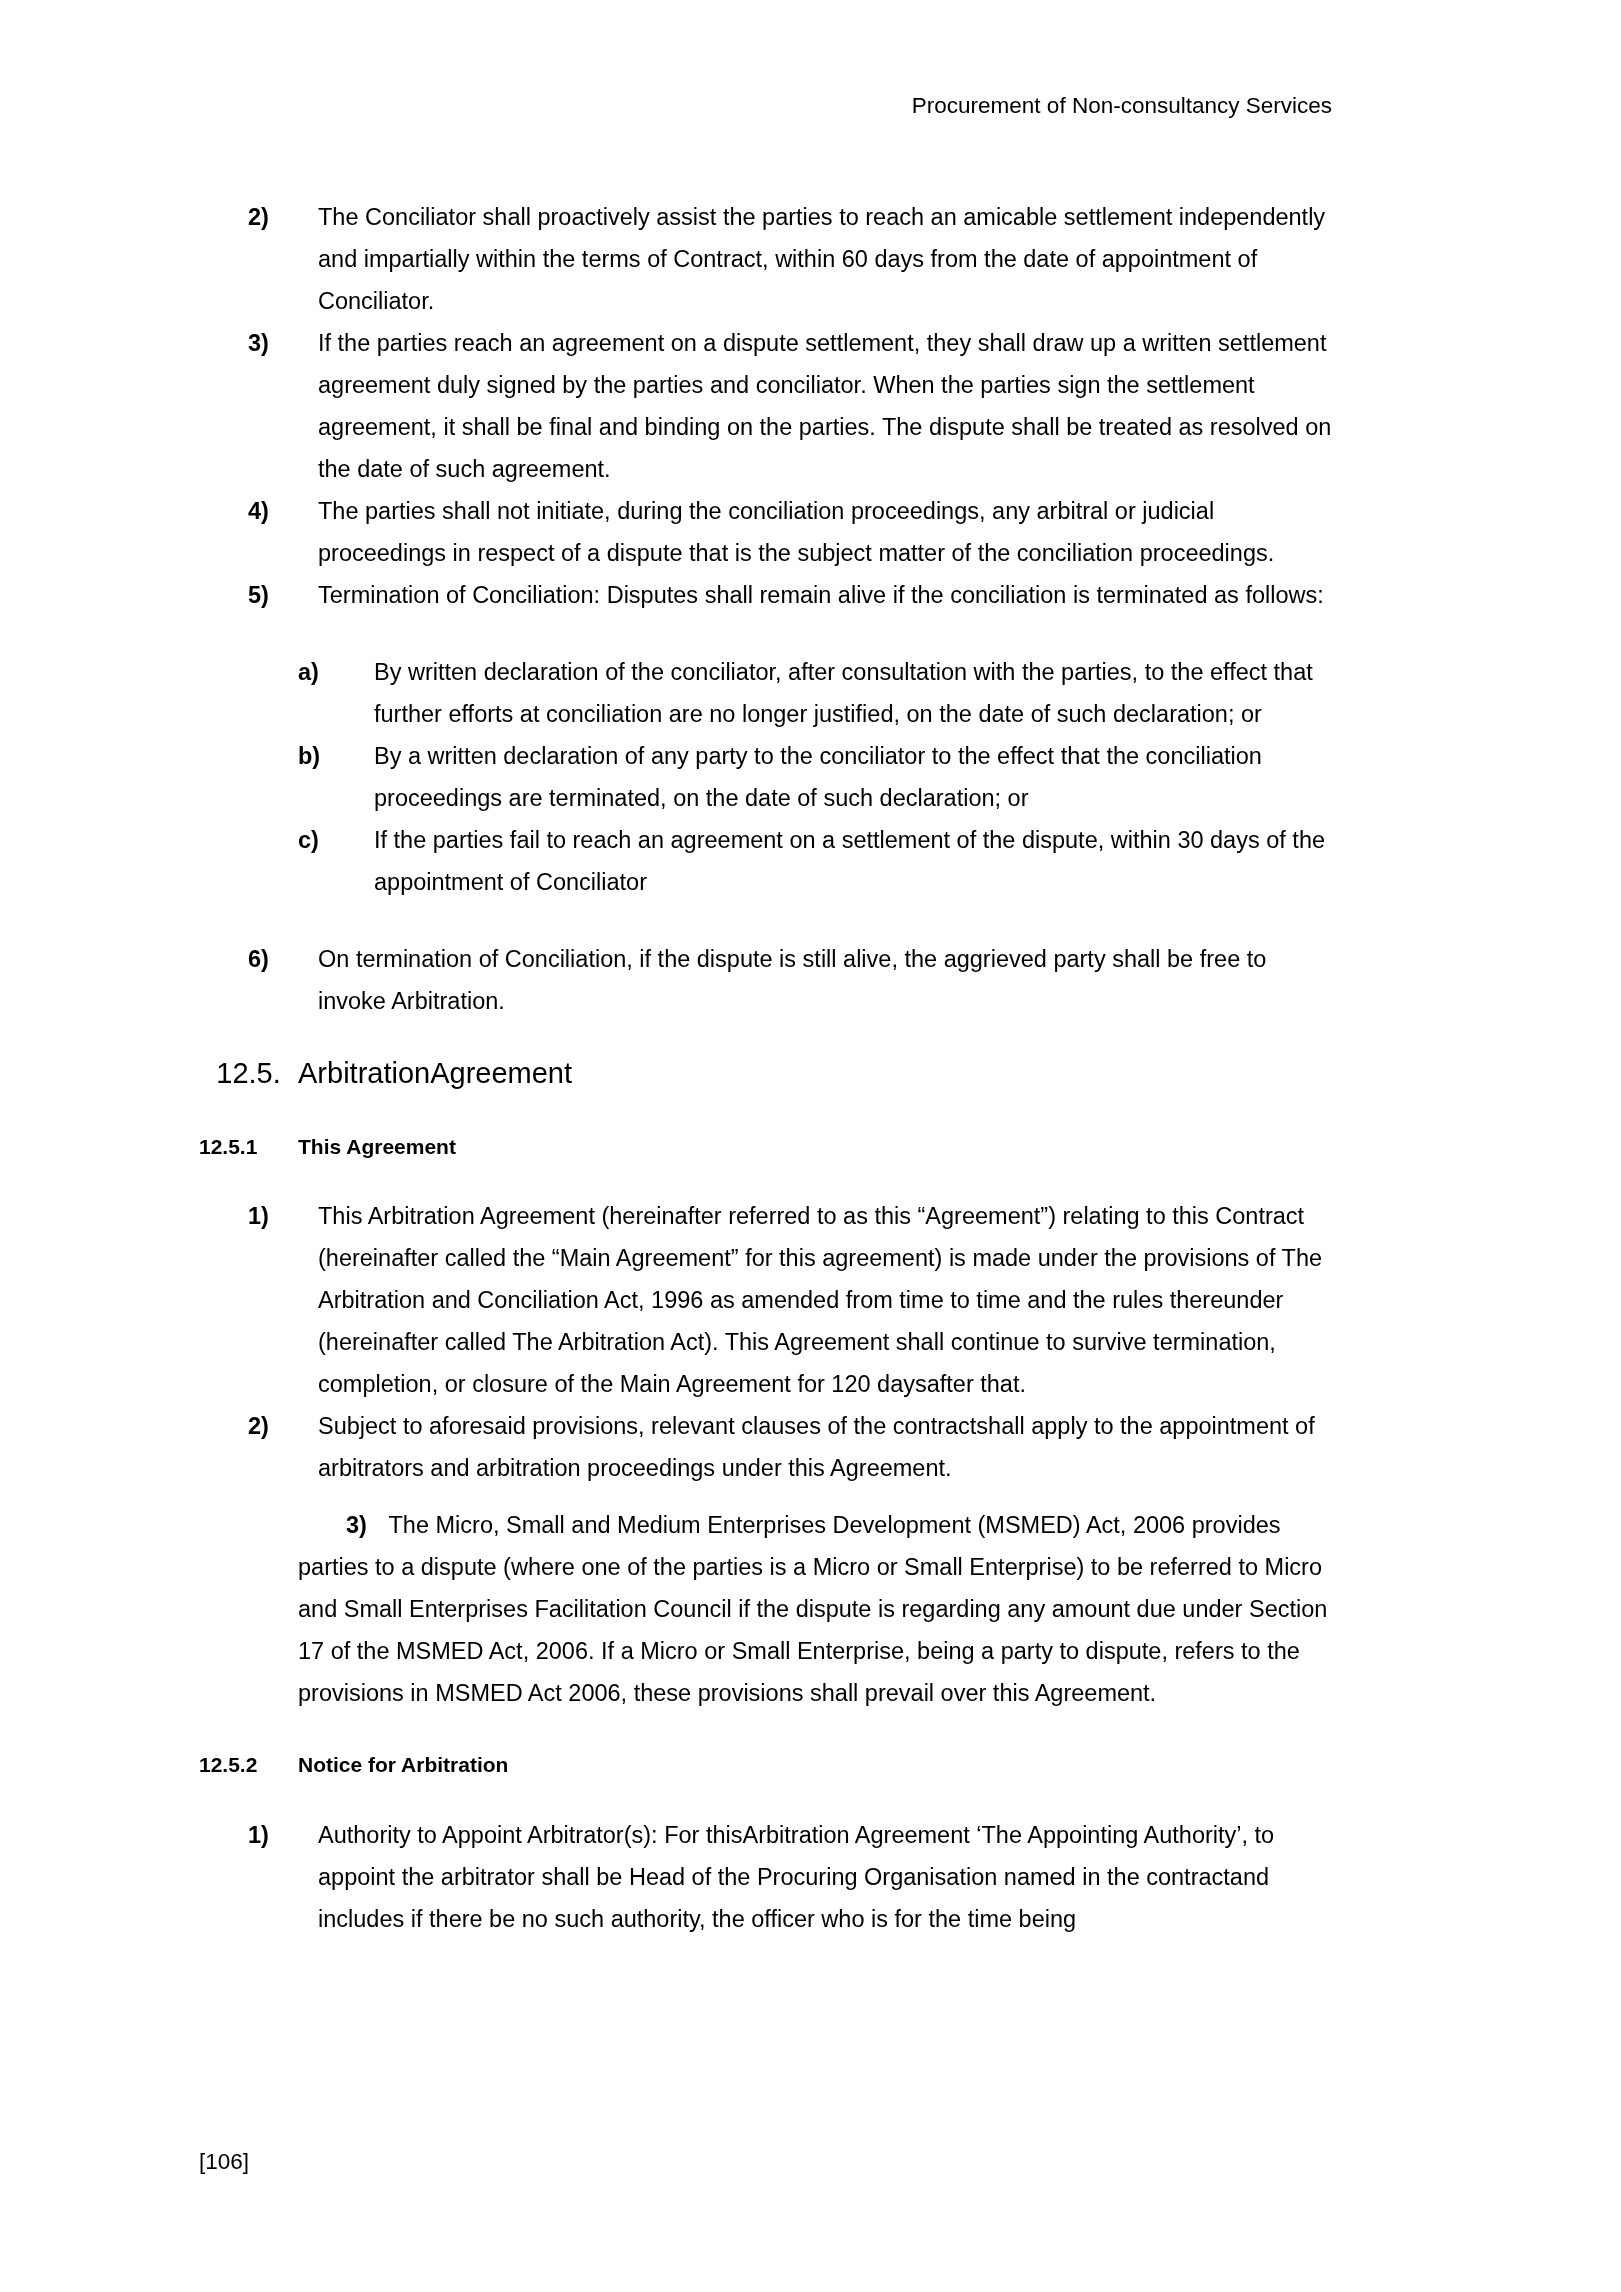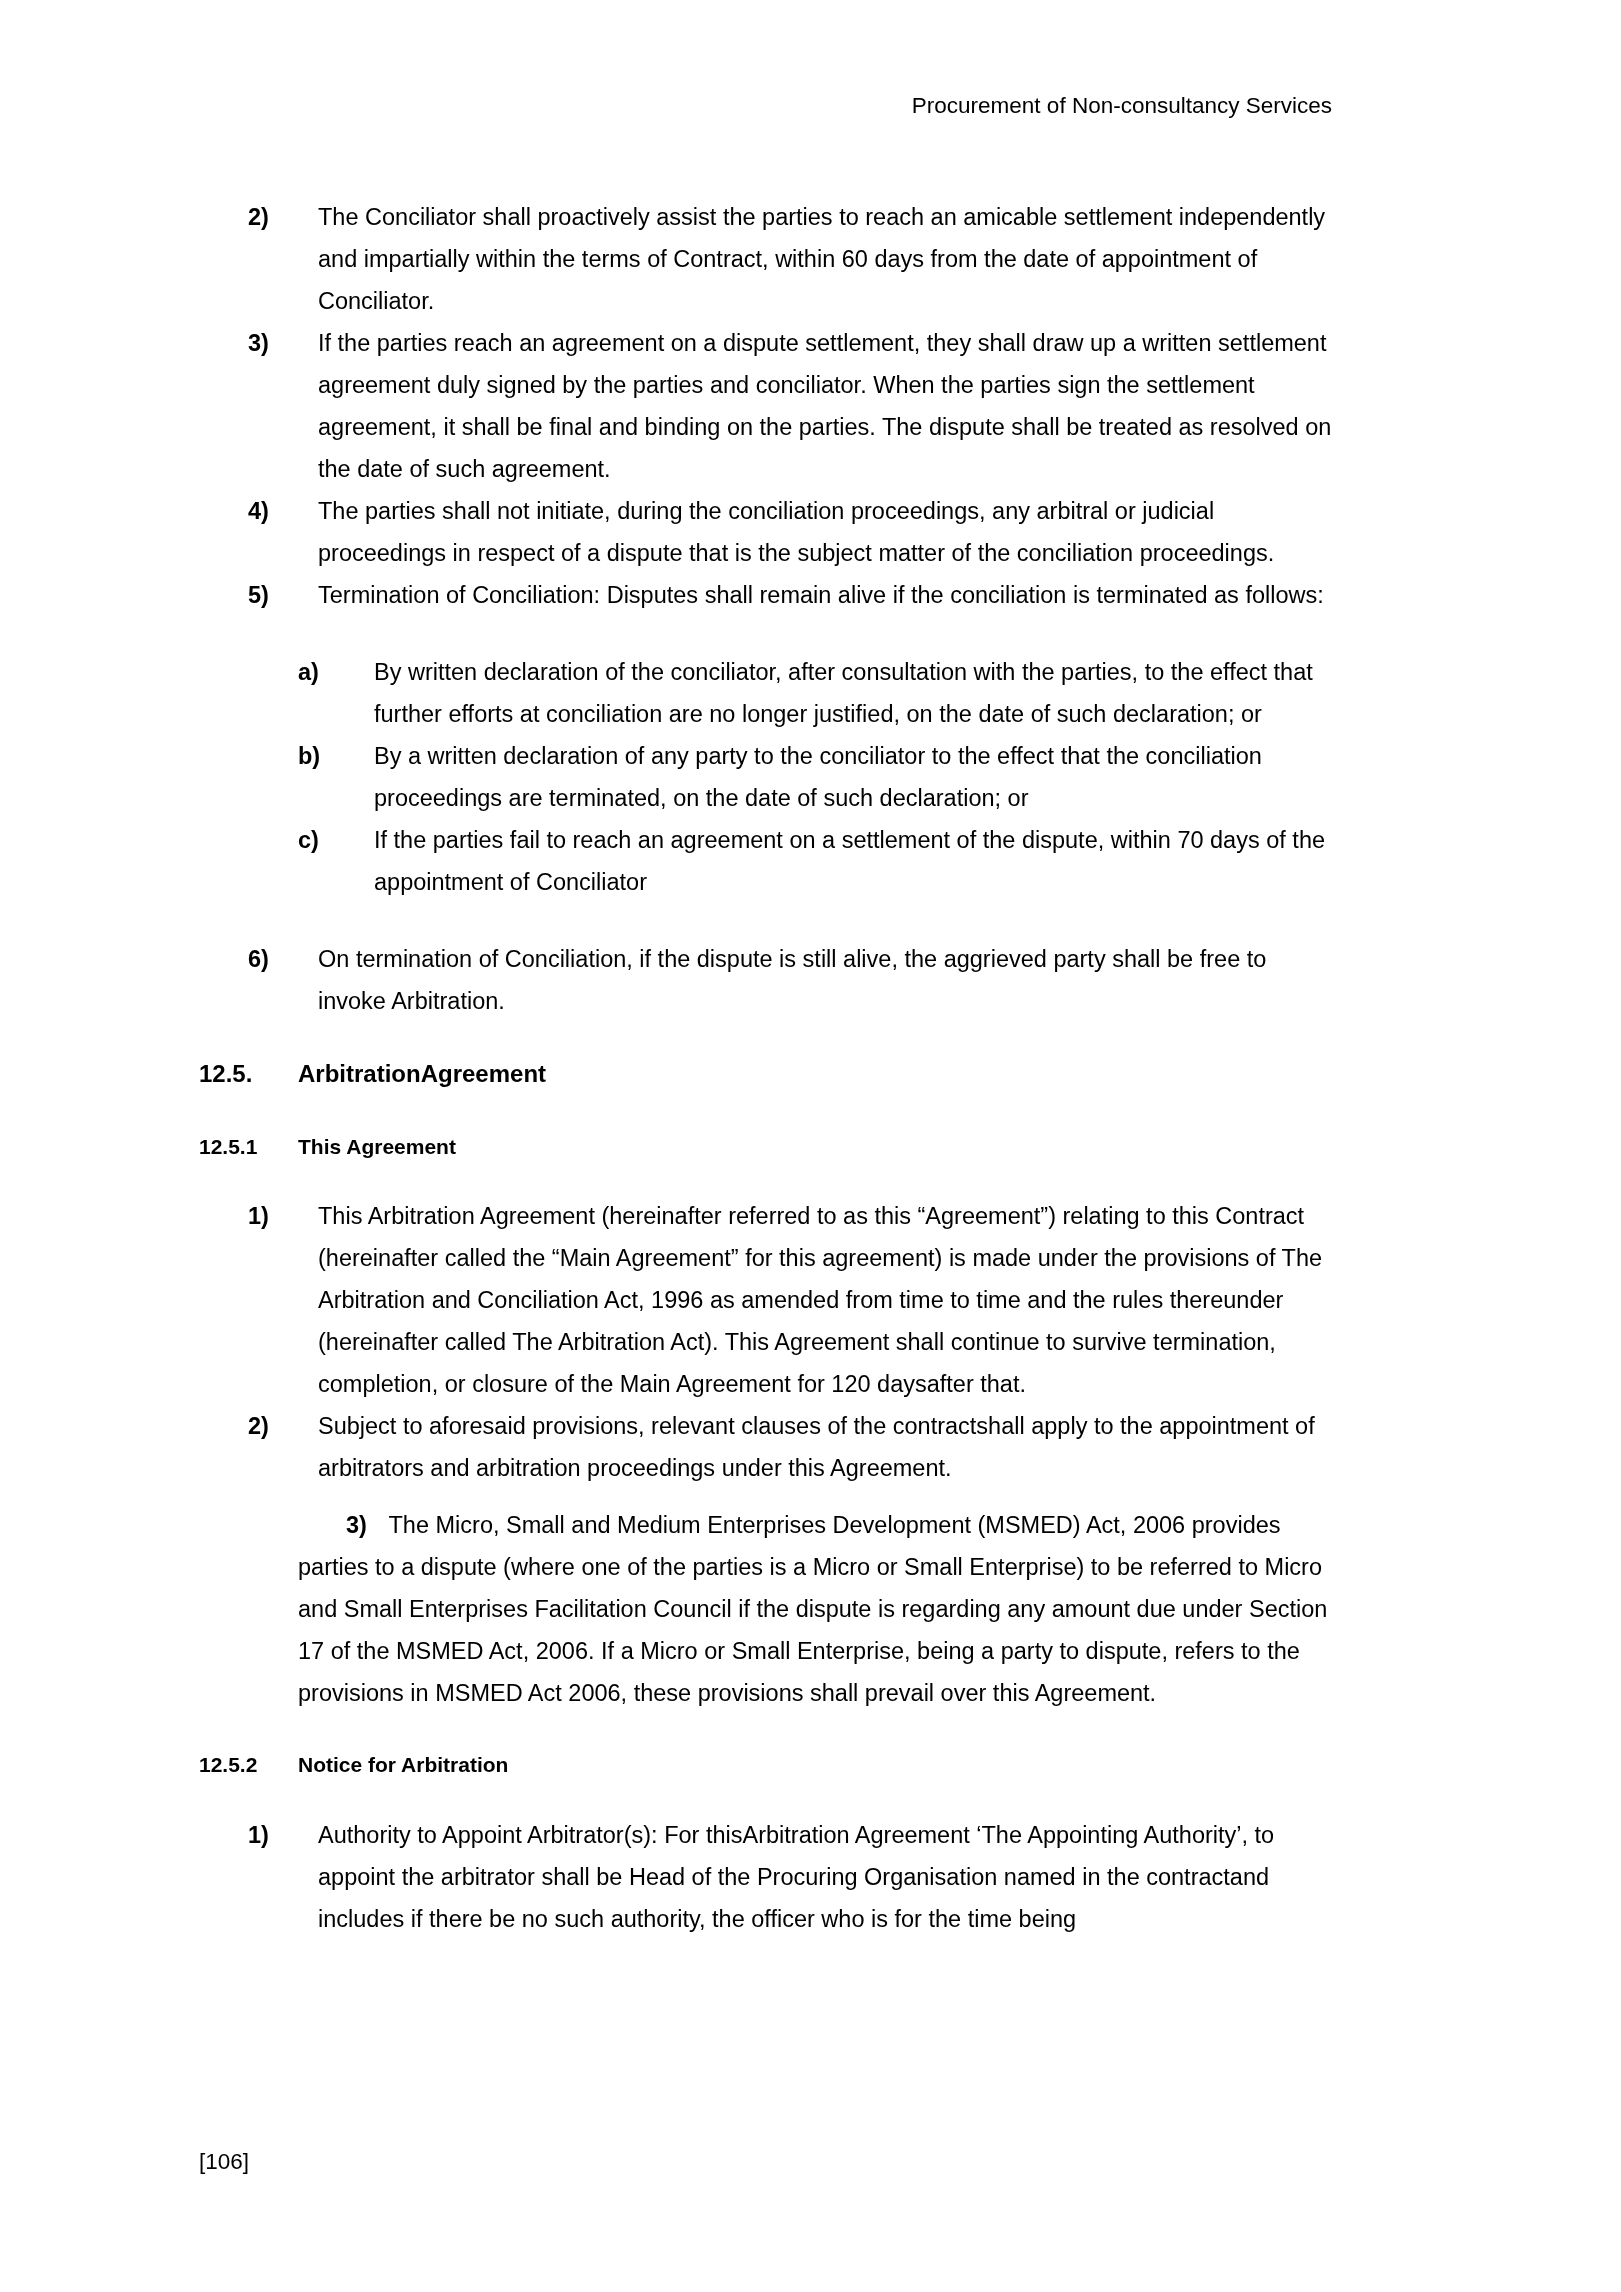--- a/index.html
+++ b/index.html
@@ -42,23 +42,24 @@
   }
   .li .txt { flex: 1 1 auto; margin-left: 20px; }
   .sub-list {
     margin: 35px 0 35px 298px;
     padding: 0;
   }
   .sub-list .num { flex: 0 0 56px; }
   .heading1 {
     display: flex;
     margin: 29px 0 0 199px;
-    font-size: 24px;
+    font-size: 29px;
     line-height: 45px;
-    font-weight: 700;
+    font-weight: 400;
+    text-align: center;
   }
   .heading1 .hnum { flex: 0 0 99px; }
   .heading2 {
     display: flex;
     margin: 29px 0 0 199px;
     font-size: 21px;
     line-height: 43px;
     font-weight: 700;
   }
   .heading2 .hnum { flex: 0 0 99px; }
@@ -116,21 +117,21 @@
       <div class="li">
         <span class="num">a)</span>
         <span class="txt">By written declaration of the conciliator, after consultation with the parties, to the effect that further efforts at conciliation are no longer justified, on the date of such declaration; or</span>
       </div>
       <div class="li">
         <span class="num">b)</span>
         <span class="txt">By a written declaration of any party to the conciliator to the effect that the conciliation proceedings are terminated, on the date of such declaration; or</span>
       </div>
       <div class="li">
         <span class="num">c)</span>
-        <span class="txt">If the parties fail to reach an agreement on a settlement of the dispute, within 70 days of the appointment of Conciliator</span>
+        <span class="txt">If the parties fail to reach an agreement on a settlement of the dispute, within 30 days of the appointment of Conciliator</span>
       </div>
     </div>
 
     <div class="main-list">
       <div class="li">
         <span class="num">6)</span>
         <span class="txt">On termination of Conciliation, if the dispute is still alive, the aggrieved party shall be free to invoke Arbitration.</span>
       </div>
     </div>
 

